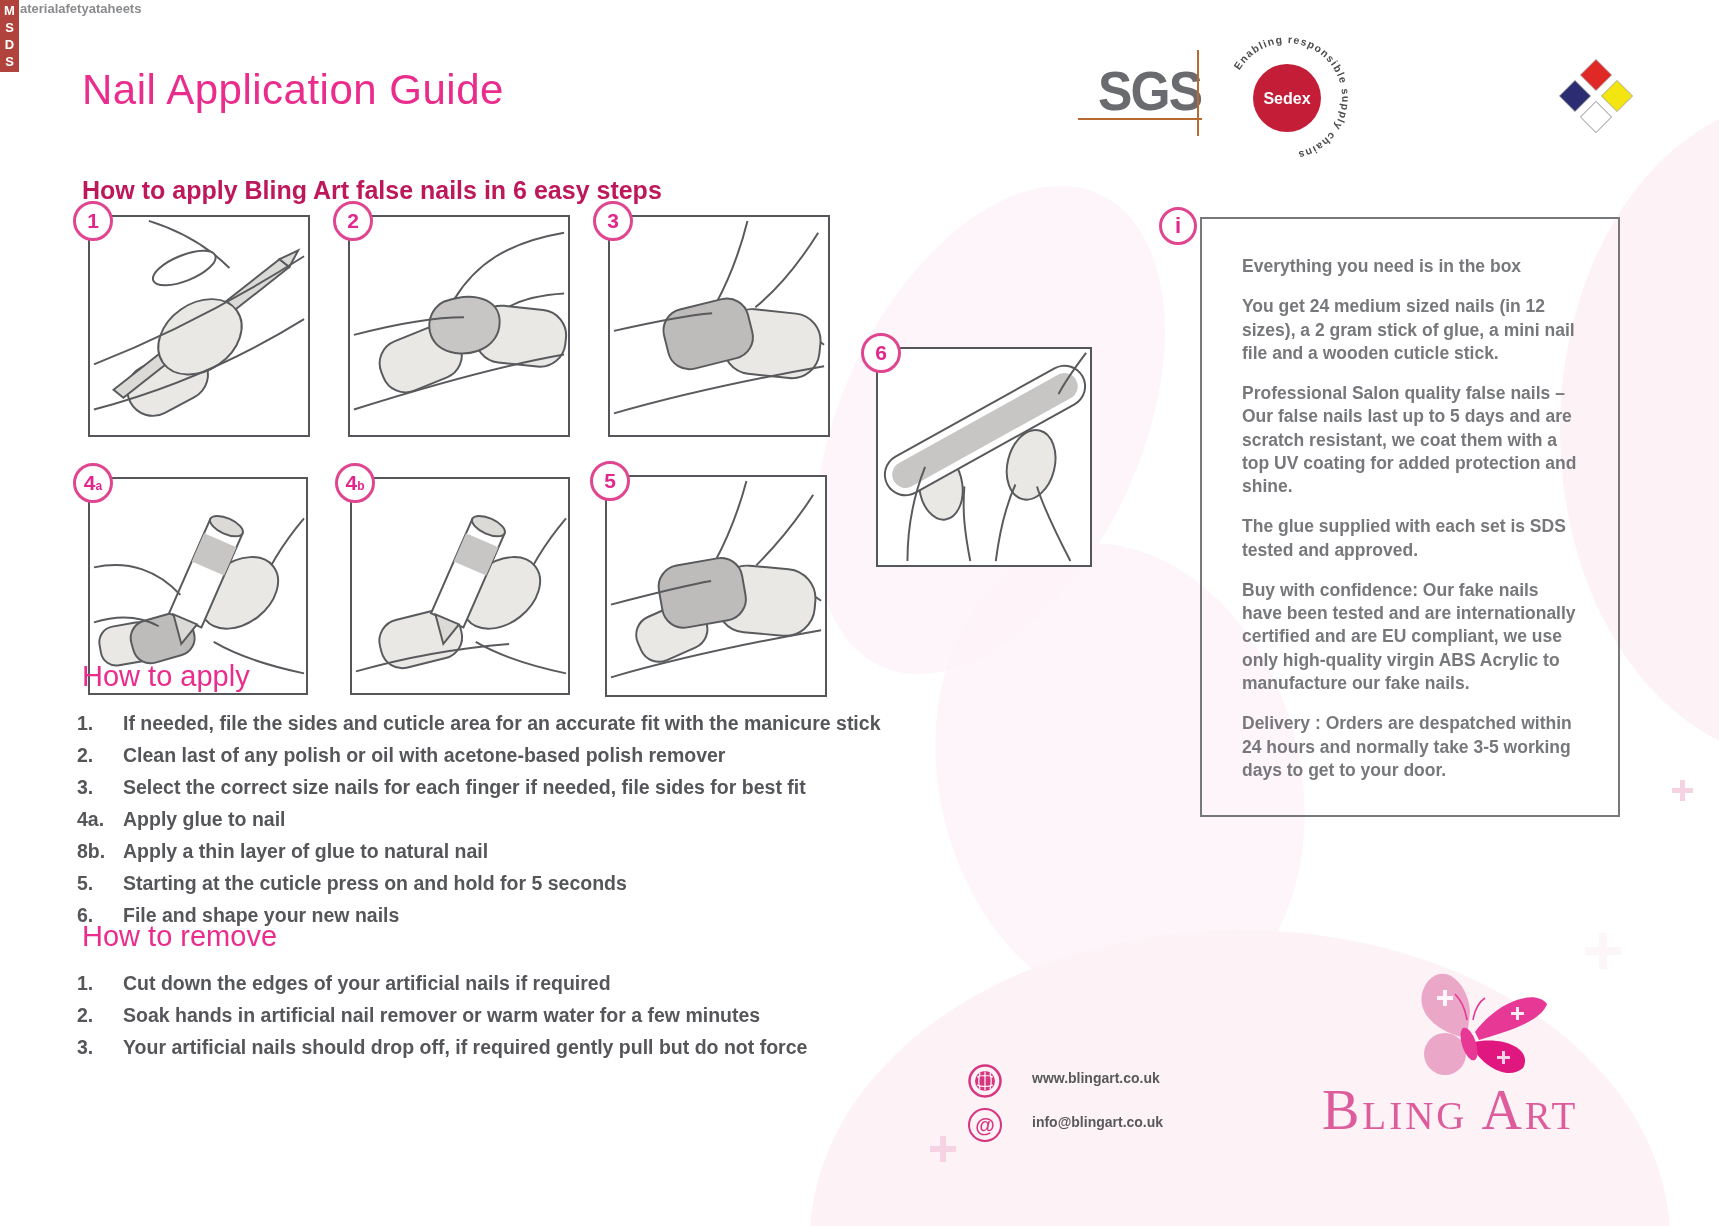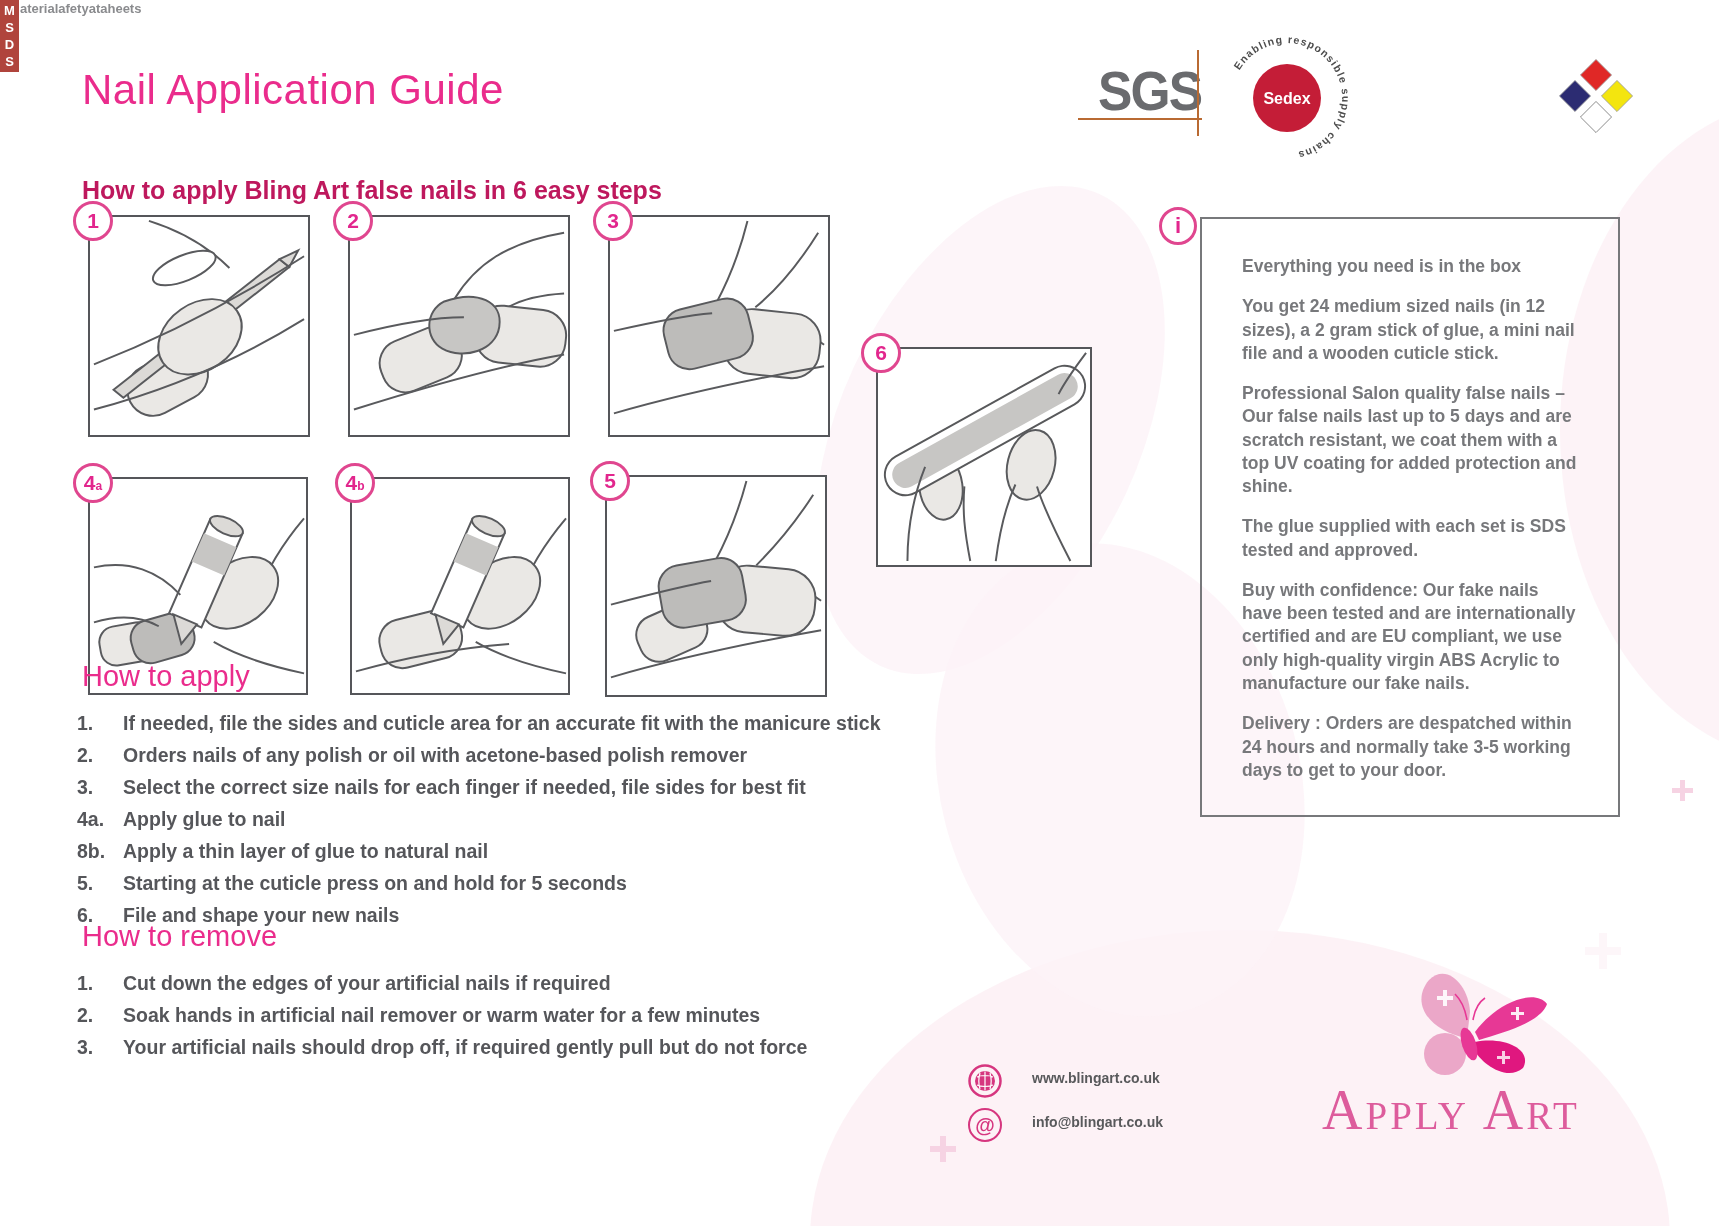--- a/index.html
+++ b/index.html
@@ -254,21 +254,21 @@
   </div>
 
   <div class="z sec-heading" style="left:82px;top:660px;">How to apply</div>
   <div class="z list" style="left:77px;top:712px;width:860px;">
     <div class="li">
         <span class="num">1.</span>
         <span>If needed, file the sides and cuticle area for an accurate fit with the manicure stick</span>
       </div>
     <div class="li">
         <span class="num">2.</span>
-        <span>Orders nails of any polish or oil with acetone-based polish remover</span>
+        <span>Clean last of any polish or oil with acetone-based polish remover</span>
       </div>
     <div class="li">
         <span class="num">3.</span>
         <span>Select the correct size nails for each finger if needed, file sides for best fit</span>
       </div>
     <div class="li">
         <span class="num">4a.</span>
         <span>Apply glue to nail</span>
       </div>
     <div class="li">
@@ -316,15 +316,15 @@
     <path d="M82 78 C46 72 24 44 44 20 C62 2 84 26 85 52 Z" fill="#eba7c8"></path>
     <circle cx="60" cy="94" r="21" fill="#eba7c8"></circle>
     <path d="M90 72 C112 42 150 28 162 44 C156 62 120 72 94 80 Z" fill="#e73895"></path>
     <path d="M90 82 C120 76 148 90 138 108 C122 122 96 104 88 88 Z" fill="#e0177f"></path>
     <ellipse cx="84" cy="84" rx="7" ry="17" transform="rotate(-18 84 84)" fill="#e73895"></ellipse>
     <path d="M82 60 C80 48 76 40 70 34 M88 60 C90 48 94 42 100 38" stroke="#e73895" stroke-width="1.6" fill="none"></path>
     <path d="M52 36 h6 v-6 h4 v6 h6 v4 h-6 v6 h-4 v-6 h-6 z" fill="#ffffff" opacity="0.9"></path>
     <path d="M126 52 h5 v-5 h3 v5 h5 v3 h-5 v5 h-3 v-5 h-5 z" fill="#ffffff" opacity="0.9"></path>
     <path d="M112 96 h5 v-5 h3 v5 h5 v3 h-5 v5 h-3 v-5 h-5 z" fill="#ffffff" opacity="0.8"></path>
   </svg>
-  <div class="z wordmark">Apply Art</div>
+  <div class="z wordmark">Bling Art</div>
 
 </div>
 
 </body></html>

